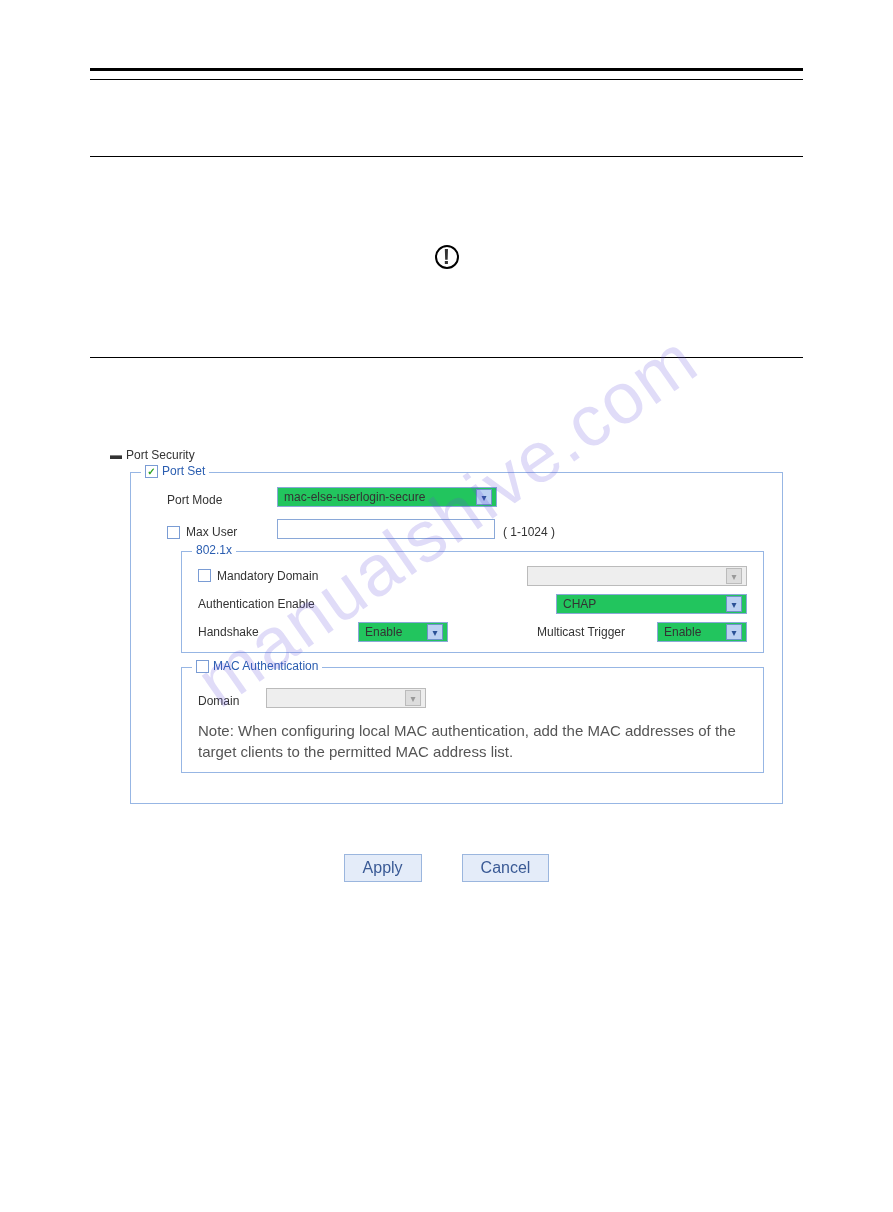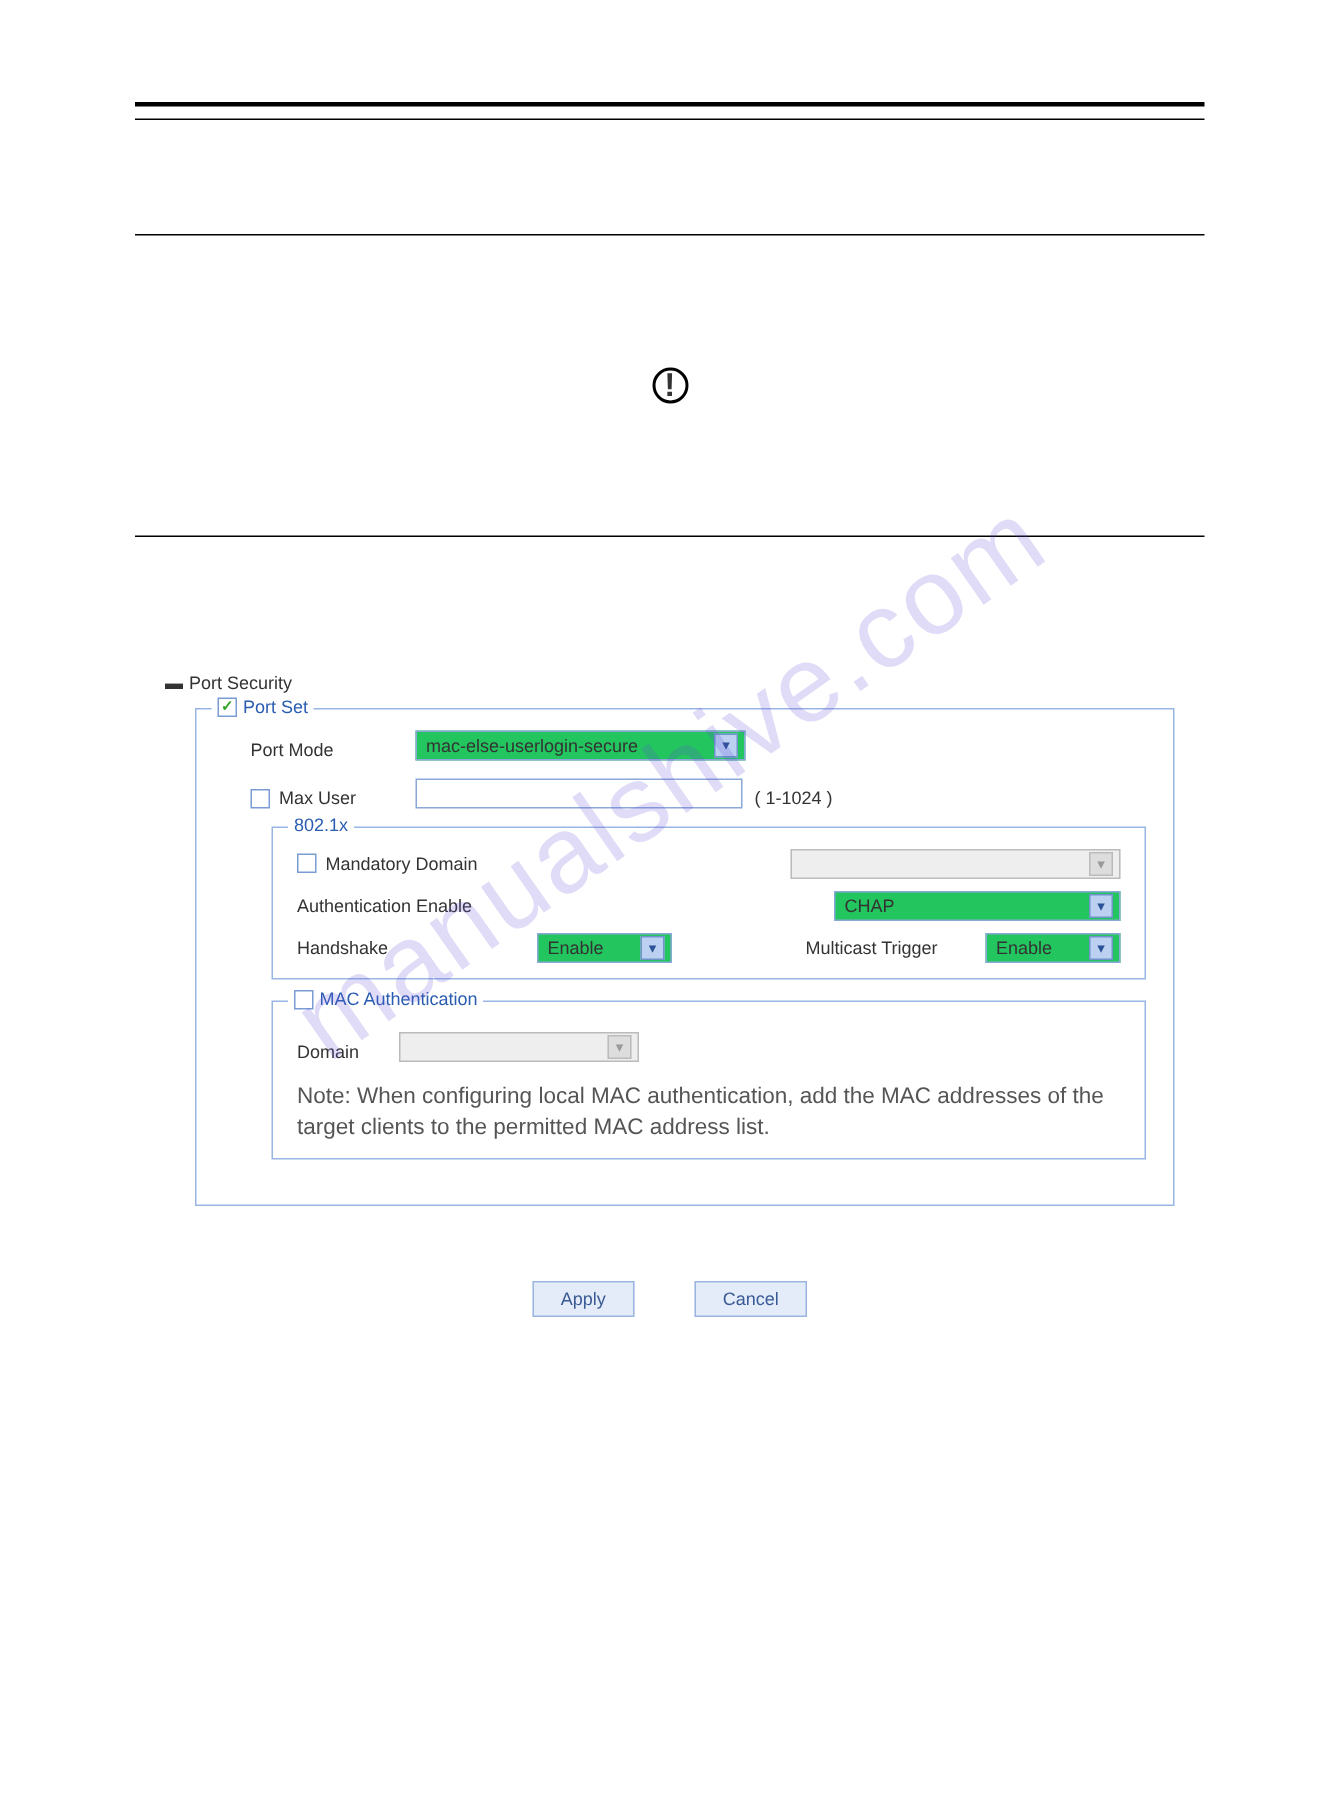--- a/index.html
+++ b/index.html
@@ -115,21 +115,21 @@
   }
   .grid-8021x { display: grid; grid-template-columns: 150px 1fr 100px 100px; row-gap: 8px; column-gap: 10px; align-items: center; }
   .grid-8021x .full { grid-column: 2 / span 3; }
   .mac-note { color: #555; font-size: 15px; margin-top: 10px; line-height: 1.4; }
   .btn-row { display: flex; justify-content: center; gap: 40px; margin-top: 50px; }
   .btn {
     border: 1px solid #9bb6de;
     background: #e4ecf9;
     color: #3a5a95;
     padding: 4px 18px;
-    font-size: 12px;
+    font-size: 16px;
     cursor: pointer;
   }
   .watermark {
     position: absolute;
     top: 520px;
     left: 50%;
     transform: translate(-50%, -50%) rotate(-35deg);
     font-size: 72px;
     color: rgba(100, 80, 220, 0.2);
     font-weight: 500;

